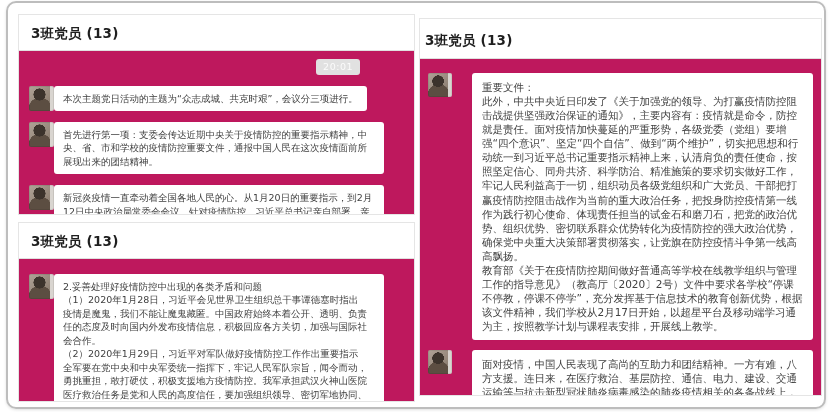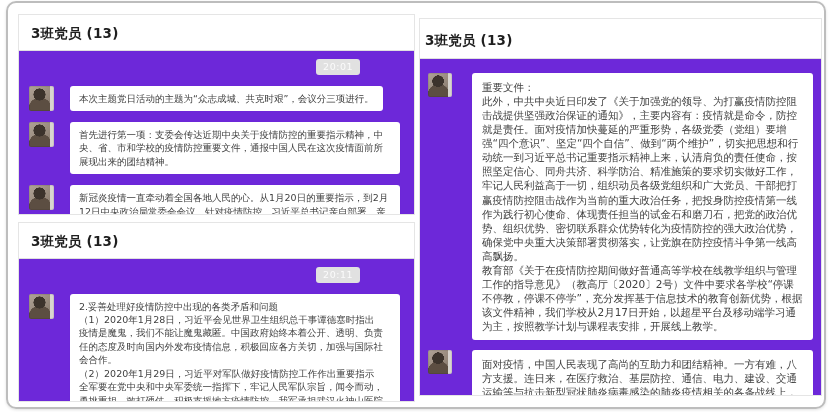--- a/index.html
+++ b/index.html
@@ -9,21 +9,21 @@
     font-family:"DejaVu Sans","Liberation Sans",sans-serif;
   }
   .frame{
     position:absolute;left:6px;top:1px;right:5px;bottom:3px;
     border:2px solid #bdbdbd;border-radius:10px;
     box-shadow:0 1px 3px rgba(0,0,0,.12);
     pointer-events:none;
   }
   .panel{
     position:absolute;
-    background:#6d28d9;
+    background:#be185d;
     border:1px solid #e5e5e5;
     box-sizing:border-box;
     display:flex;flex-direction:column;
     overflow:hidden;
   }
   .panel-1{left:18px;top:14px;width:397px;height:201px;}
   .panel-2{left:18px;top:222px;width:397px;height:180px;}
   .panel-3{left:419px;top:18px;width:403px;height:378px;}
   .panel-header{
     background:#ffffff;
@@ -45,21 +45,21 @@
   .time-row{
     display:flex;justify-content:flex-end;
     padding:4px 44px 0 0;
   }
   .time-chip{
     background:#e1e1e1;color:#fbfbfb;
     font-size:9.5px;line-height:1;
     padding:3px 7px;border-radius:3px;
     letter-spacing:.5px;
   }
-  .msg{display:flex;align-items:flex-start;gap:16px;margin-top:11px;}
+  .msg{display:flex;align-items:flex-start;gap:0;margin-top:11px;}
   .panel-3 .msg{gap:20px;margin-top:10px;}
   .avatar{
     flex:none;width:25px;height:25px;border-radius:2px;overflow:hidden;
     background:
       linear-gradient(to left, #d9d5d0 0 16%, rgba(0,0,0,0) 16%),
       radial-gradient(circle at 42% 34%, #3c332c 0 27%, rgba(0,0,0,0) 28%),
       radial-gradient(circle at 44% 92%, #5c4e42 0 42%, rgba(0,0,0,0) 43%),
       linear-gradient(135deg,#b0a397 0%,#948679 60%,#776a5e 100%);
     box-shadow:inset 0 0 0 1px rgba(0,0,0,.08);
   }
@@ -117,23 +117,20 @@
       </div>
     </div>
   </div>
 </section>
 
 <section class="panel panel-2">
   <header class="panel-header">
     <span class="panel-title">3班党员 (13)</span>
   </header>
   <div class="panel-body">
-    <div class="time-row">
-      <span class="time-chip">20:11</span>
-    </div>
     <div class="msg">
       <span class="avatar"></span>
       <div class="msg-content">
         <div class="bubble">2.妥善处理好疫情防控中出现的各类矛盾和问题
 （1）2020年1月28日，习近平会见世界卫生组织总干事谭德塞时指出
 疫情是魔鬼，我们不能让魔鬼藏匿。中国政府始终本着公开、透明、负责任的态度及时向国内外发布疫情信息，积极回应各方关切，加强与国际社会合作。
 （2）2020年1月29日，习近平对军队做好疫情防控工作作出重要指示
 全军要在党中央和中央军委统一指挥下，牢记人民军队宗旨，闻令而动，勇挑重担，敢打硬仗，积极支援地方疫情防控。我军承担武汉火神山医院医疗救治任务是党和人民的高度信任，要加强组织领导、密切军地协同、坚持科学施治</div>
       </div>
     </div>

